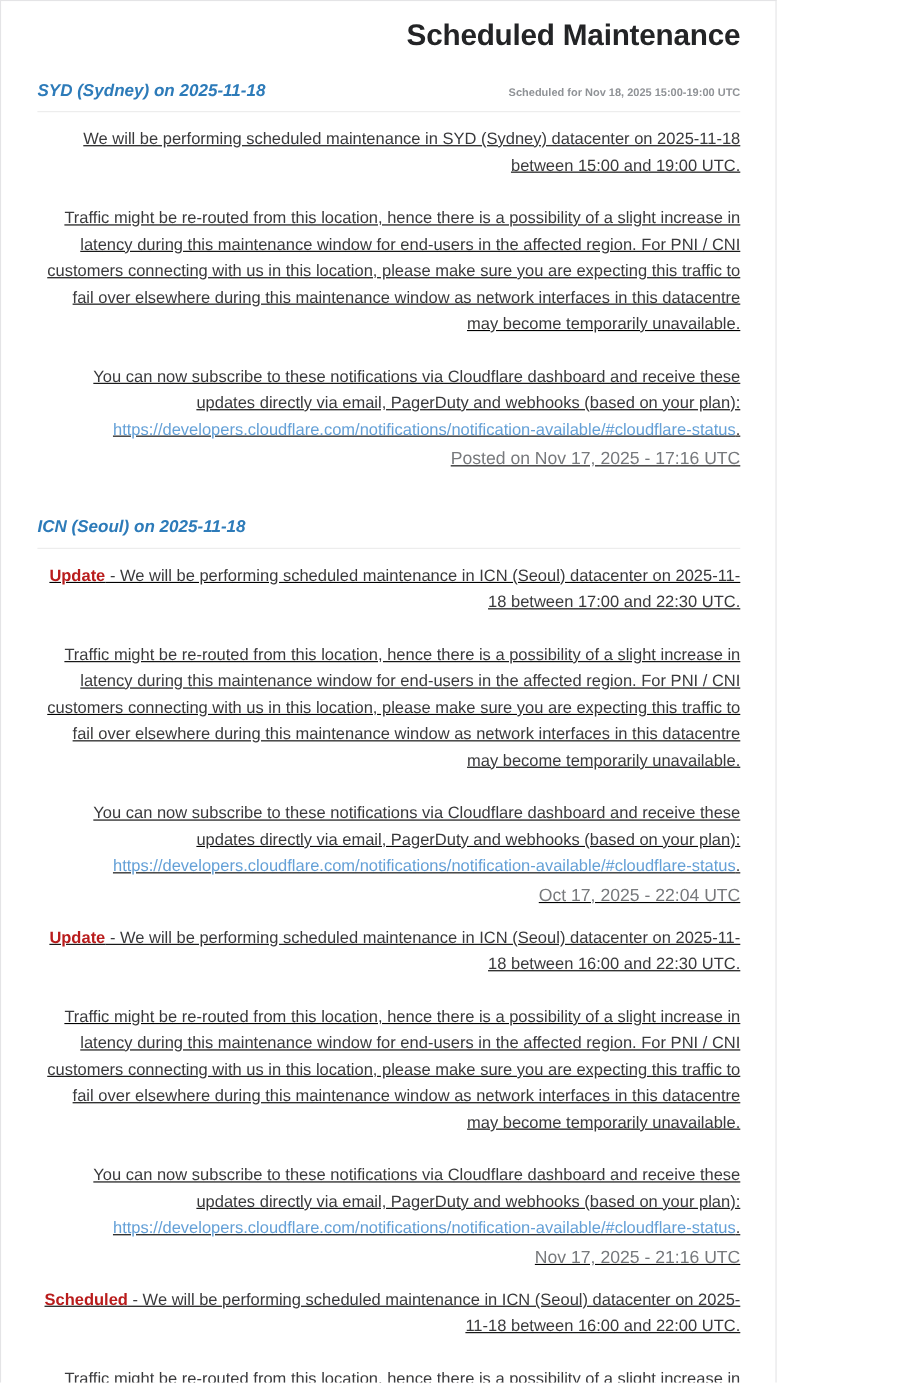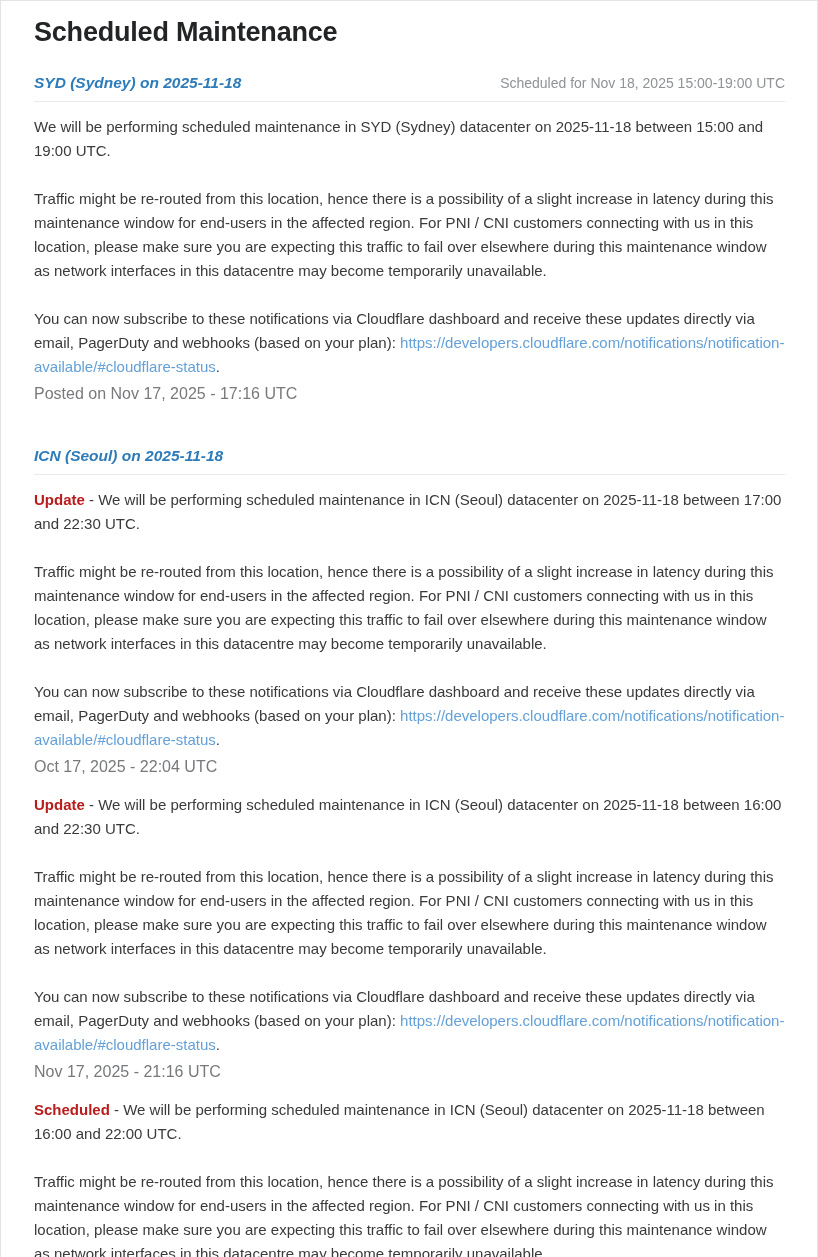--- a/index.html
+++ b/index.html
@@ -8,44 +8,45 @@
     --text:#3a3a3c;
     --muted:#8f9296;
     --timestamp:#77797c;
     --border:#e4e4e6;
     --divider:#ebebeb;
     --title:#232426;
   }
   html,body{margin:0;padding:0;background:#fff;}
   body{font-family:"Liberation Sans","DejaVu Sans",sans-serif;}
   .page{
-    width:818px;height:1257px;box-sizing:border-box;
+    width:706px;height:1257px;box-sizing:border-box;
     border-top:1px solid var(--border);
     border-left:1px solid var(--border);
     border-right:1px solid var(--border);
     background:#fff;overflow:hidden;
     padding:17px 32px 0 33px;
+    text-align:right;
   }
   .page-title{
     font-size:27px;font-weight:700;color:var(--title);
     margin:0 0 28px 0;letter-spacing:-0.2px;line-height:1.05;
   }
   .incident + .incident{margin-top:44px;}
   .incident-header{
     display:flex;justify-content:space-between;align-items:baseline;
     border-bottom:1px solid var(--divider);padding-bottom:8px;
   }
   .incident-heading{
     font-size:15.5px;font-weight:700;color:var(--heading-blue);
     margin:0;line-height:1.2;font-style:italic;
   }
   .scheduled-for{
-    font-size:14px;color:var(--muted);white-space:nowrap;
+    font-size:10px;color:var(--muted);white-space:nowrap;font-weight:bold;
   }
-  .update{margin-top:13px;}
+  .update{margin-top:13px;text-decoration:underline;}
   .update + .update{margin-top:17px;}
   .para{
     font-size:15px;line-height:24px;color:var(--text);margin:0;
   }
   .para + .para{margin-top:24px;}
   .para .bold{font-weight:700;color:#b91c1c;}
   .para a{
     color:var(--link-blue);text-decoration:none;cursor:pointer;
   }
   .timestamp{

